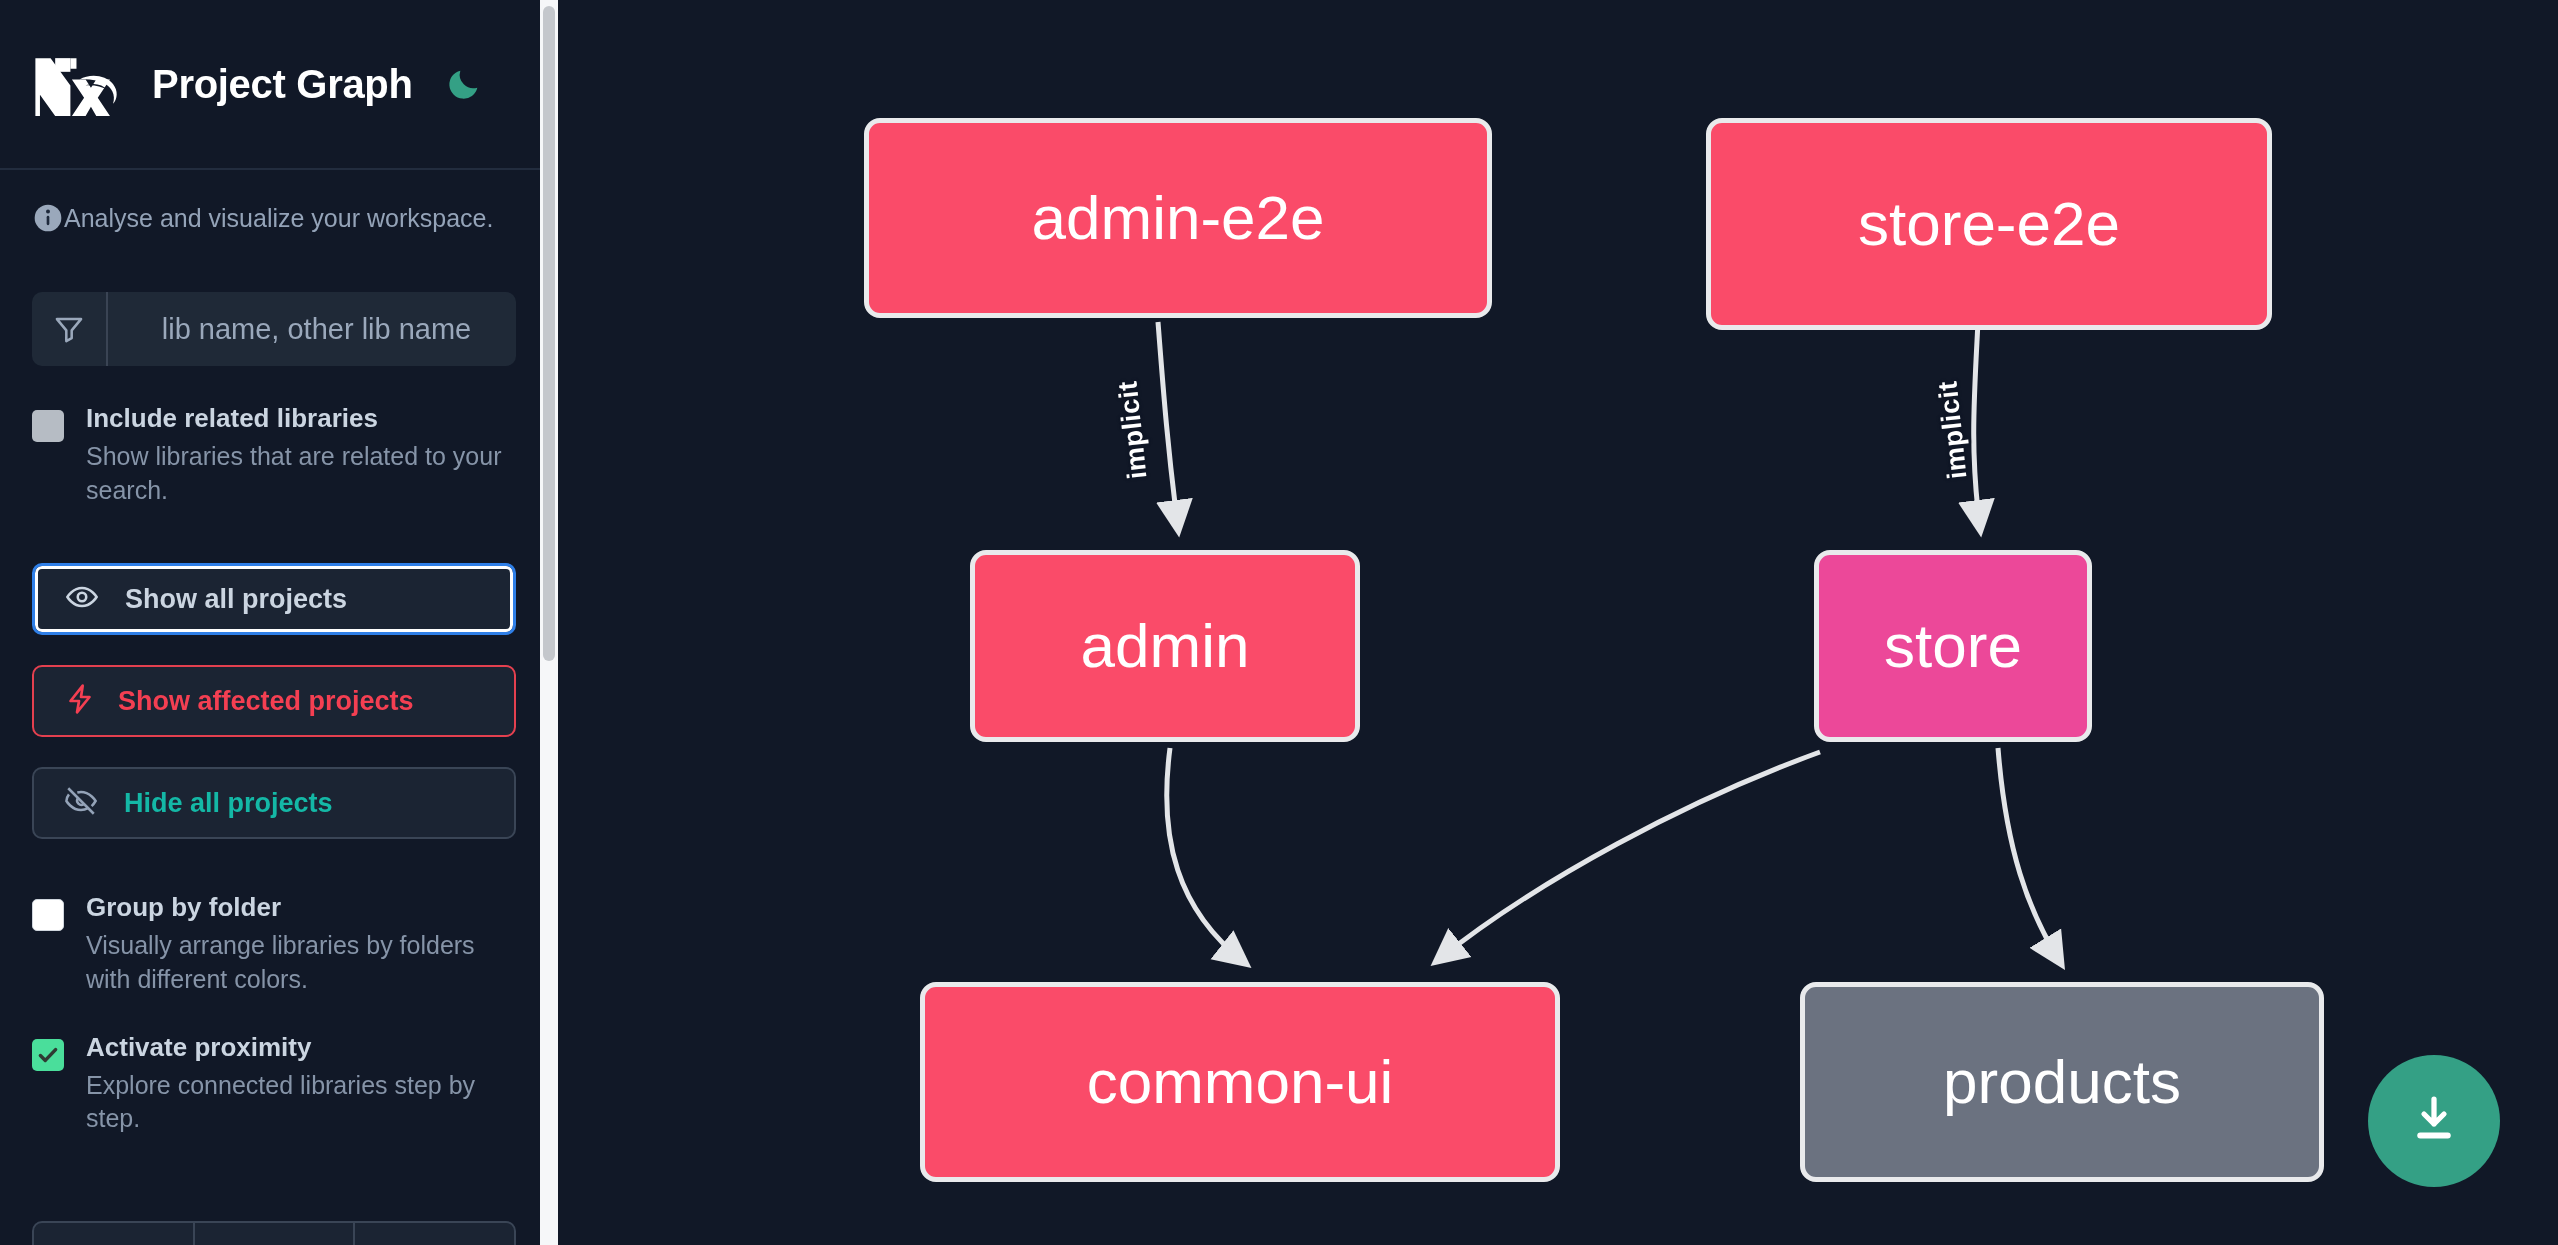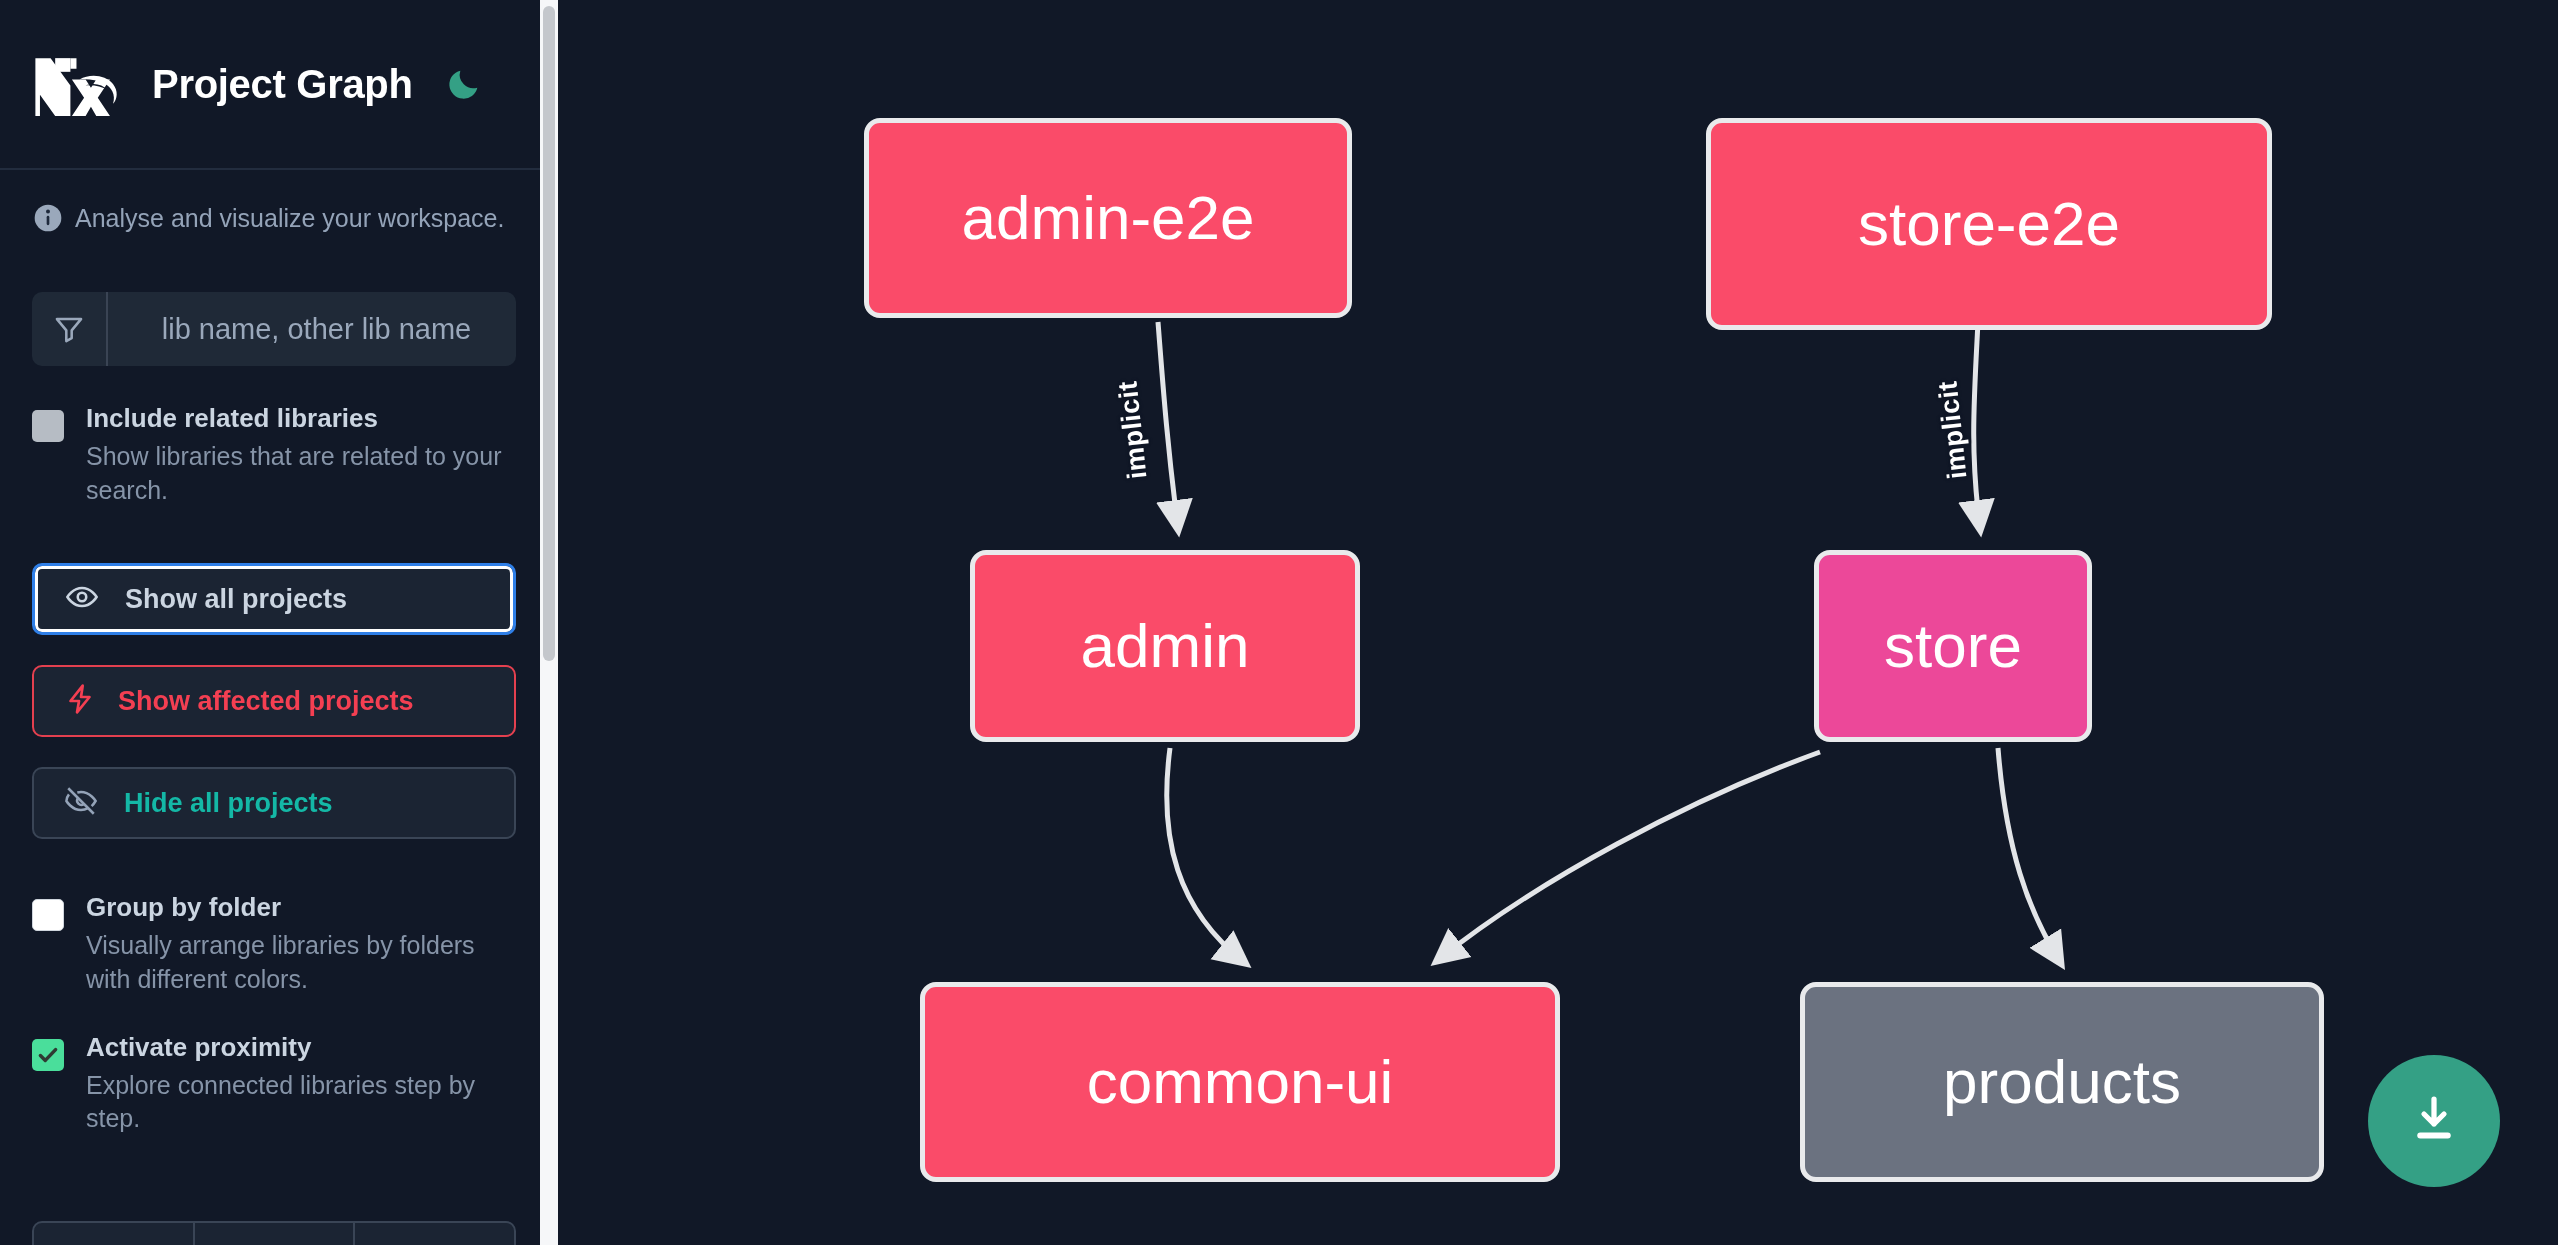--- a/index.html
+++ b/index.html
@@ -83,21 +83,21 @@
     width: 46px; height: 46px;
     display: flex; align-items: center; justify-content: center;
     cursor: pointer;
   }
 
   
   .sb-info {
     display: flex;
     align-items: center;
     padding: 32px 32px 0 32px;
-    gap: 11px;
+    gap: 0;
   }
   .info-icon { width: 32px; height: 32px; flex: 0 0 32px; }
   .sb-info-text {
     color: #94a3b8;
     font-size: 25px;
     line-height: 1.2;
     white-space: nowrap;
   }
 
   
@@ -406,21 +406,21 @@
 
         <path d="M1262 752 C 1130 800, 980 880, 880 960"></path>
 
         <path d="M1440 748 C 1448 850, 1470 910, 1502 962"></path>
       </g>
     </svg>
 
     <div class="edge-label" style="left:575px; top:430px; transform:translate(-50%,-50%) rotate(-96deg);">implicit</div>
     <div class="edge-label" style="left:1395px; top:430px; transform:translate(-50%,-50%) rotate(-96deg);">implicit</div>
 
-    <div class="node" style="left:306px; top:118px; width:488px; height:200px; background:#fa4b69;">
+    <div class="node" style="left:306px; top:118px; width:628px; height:200px; background:#fa4b69;">
       <span class="node-label">admin-e2e</span>
     </div>
 
     <div class="node" style="left:1148px; top:118px; width:566px; height:212px; background:#fa4b69;">
       <span class="node-label">store-e2e</span>
     </div>
 
     <div class="node" style="left:412px; top:550px; width:390px; height:192px; background:#fa4b69;">
       <span class="node-label">admin</span>
     </div>

